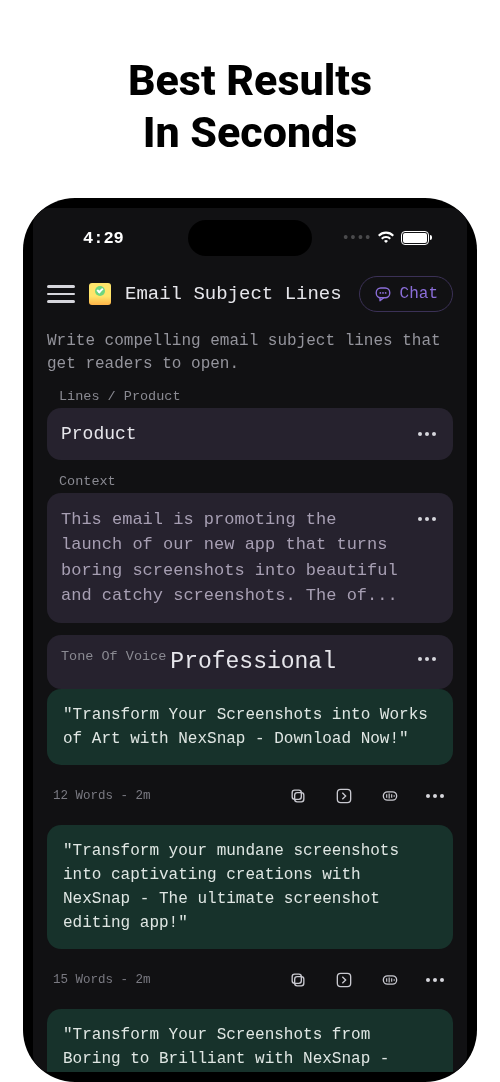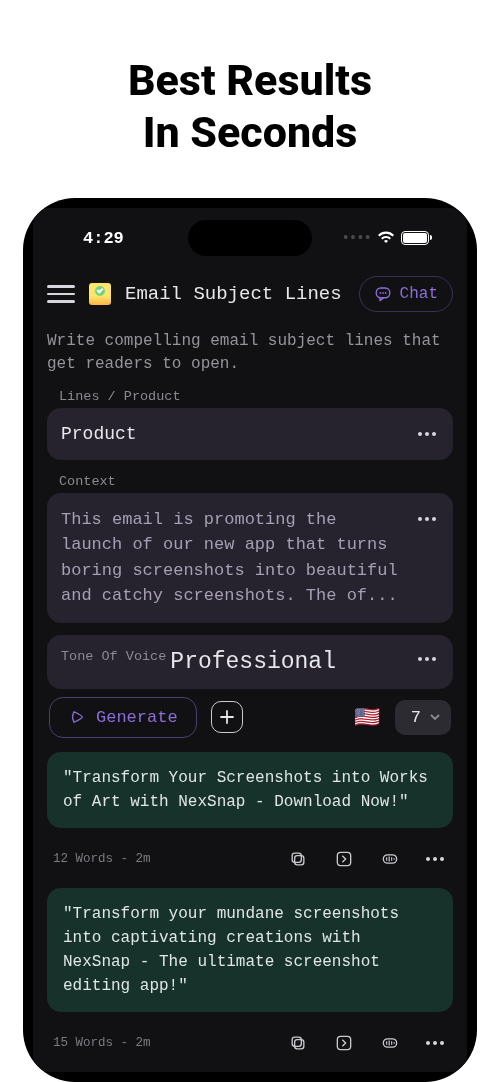--- a/index.html
+++ b/index.html
@@ -291,41 +291,20 @@
         </div>
         <div class="more-dots">
           <svg viewBox="0 0 20 6">
               <circle cx="3" cy="3" r="2" fill="currentColor"></circle>
               <circle cx="10" cy="3" r="2" fill="currentColor"></circle>
               <circle cx="17" cy="3" r="2" fill="currentColor"></circle>
             </svg>
         </div>
       </div>
 
-      <div class="action-row">
-        <div class="generate-btn">
-          <svg class="play-icon" viewBox="0 0 24 24">
-            <path d="M8 5 C 8 5 19 10 19 12 C 19 14 8 19 8 19 C 8 19 6 14 6 12 C 6 10 8 5 8 5 Z" fill="none" stroke="#8b6ed9" stroke-width="1.8" stroke-linejoin="round"></path>
-          </svg>
-          <span class="generate-text">Generate</span>
-        </div>
-        <div class="add-btn">
-          <svg width="14" height="14" viewBox="0 0 14 14">
-            <path d="M7 1 V13 M1 7 H13" stroke="#e6e6eb" stroke-width="1.8" stroke-linecap="round"></path>
-          </svg>
-        </div>
-        <div class="spacer"></div>
-        <span class="flag">🇺🇸</span>
-        <div class="count-chip">
-          <span>7</span>
-          <svg class="chev" viewBox="0 0 12 12">
-            <path d="M2 4 L6 8 L10 4" fill="none" stroke="#8a8a92" stroke-width="1.8"></path>
-          </svg>
-        </div>
-      </div>
 
       <div class="result-card">
         <div class="result-text">"Transform Your Screenshots into Works of Art with NexSnap - Download Now!"</div>
       </div>
       <div class="result-meta-row">
         <div class="result-meta">12 Words - 2m</div>
         <div class="icon-btn">
           <svg viewBox="0 0 24 24">
               <rect x="8" y="8" width="11" height="11" rx="3" fill="none" stroke="currentColor" stroke-width="1.6"></rect>
               <rect x="5" y="5" width="11" height="11" rx="3" fill="none" stroke="currentColor" stroke-width="1.6"></rect>

